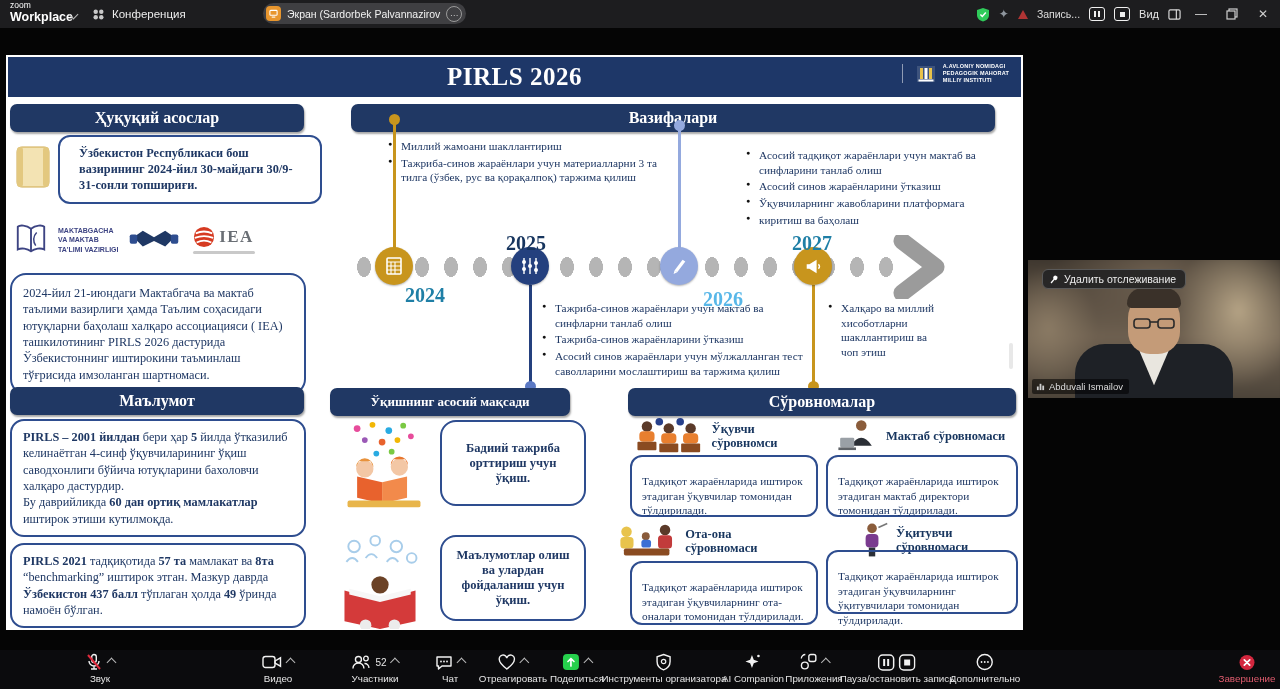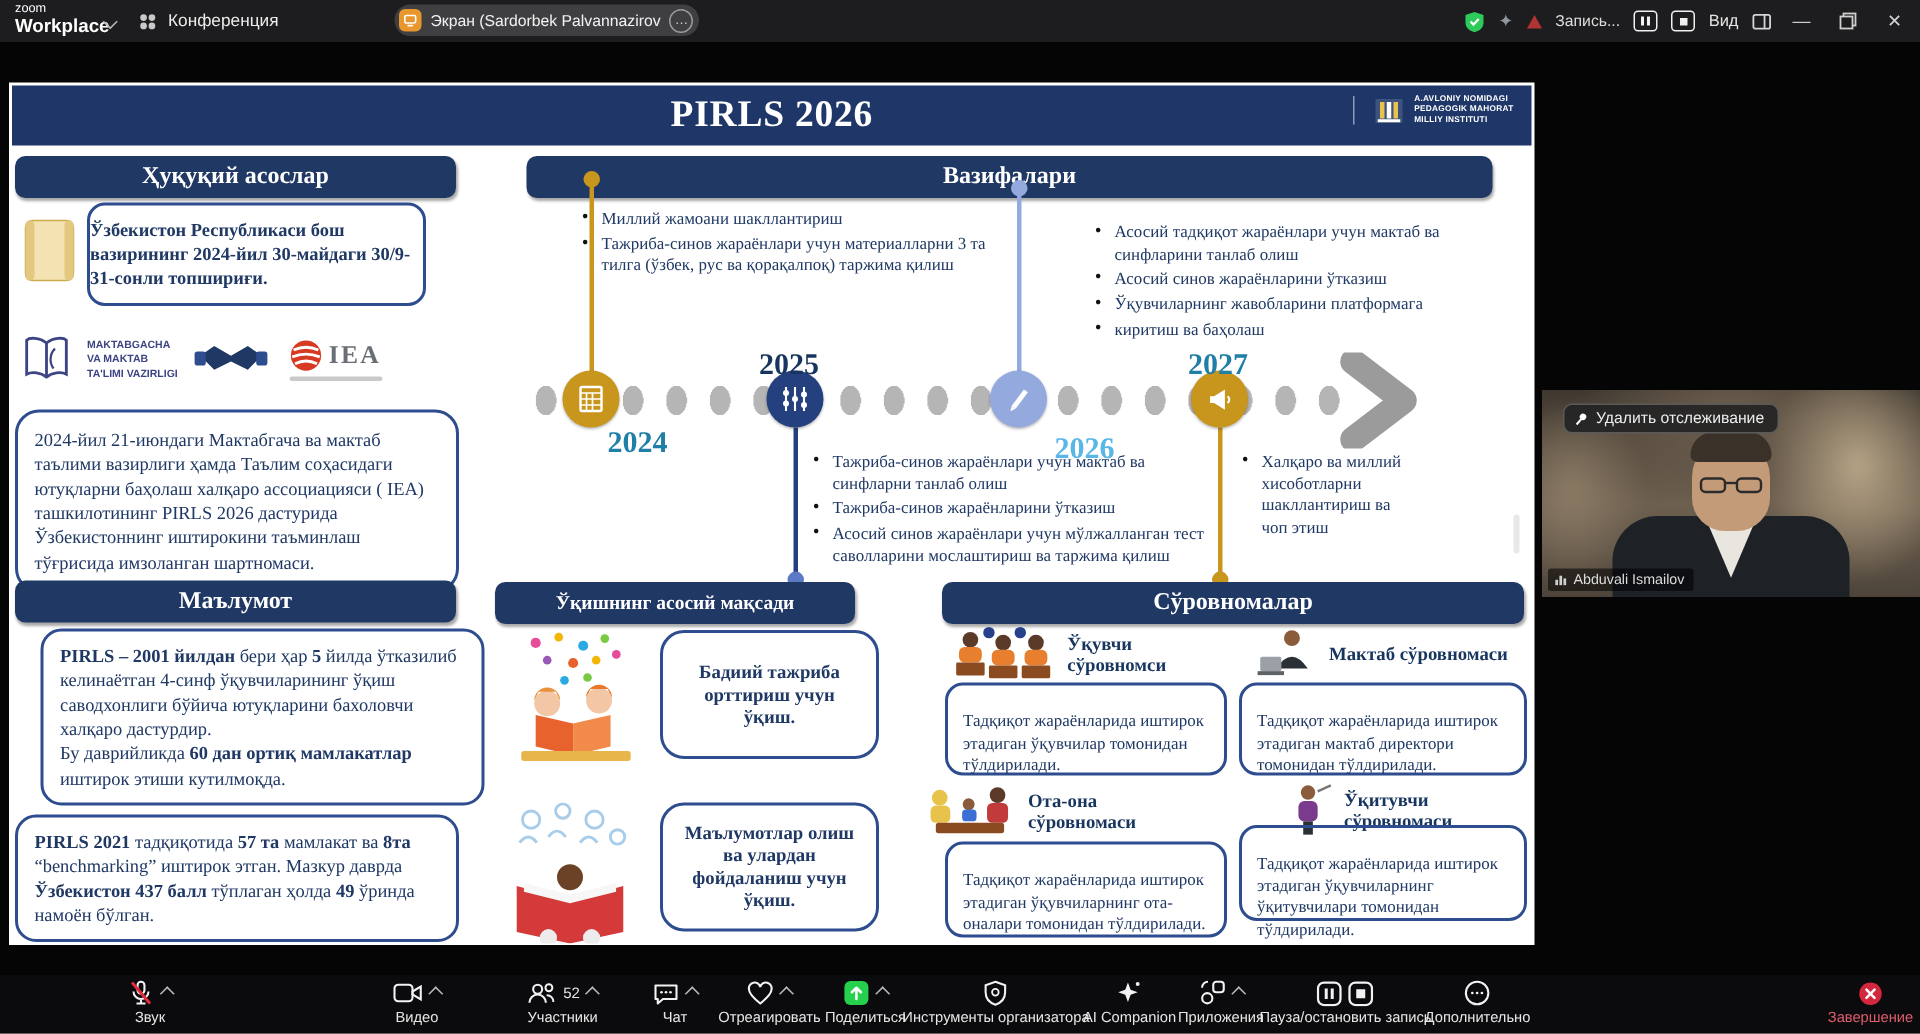--- a/index.html
+++ b/index.html
@@ -165,21 +165,21 @@
     </div>
   </div>
 
   <div class="abs hdr" style="left:4px;top:49px;width:294px;height:28px;font-size:16px;">Ҳуқуқий асослар</div>
 
   <svg class="abs" style="left:10px;top:88px;" width="34" height="48" viewBox="0 0 34 48">
     <path d="M6 4 H28 Q33 4 33 9 V39 Q33 44 28 44 H6 Q1 44 1 39 V9 Q1 4 6 4 Z" fill="#f3e3b3" stroke="#cfa94d"></path>
     <rect x="1" y="4" width="6" height="40" rx="3" fill="#e3c87f"></rect>
       <rect x="27" y="4" width="6" height="40" rx="3" fill="#e3c87f"></rect>
   </svg>
-  <div class="abs box b" style="left:52px;top:80px;width:222px;padding:8px 0;font-size:12.3px;line-height:1.32;">Ўзбекистон Республикаси бош вазирининг 2024-йил 30-майдаги 30/9-31-сонли топшириғи.</div>
+  <div class="abs box b" style="left:52px;top:80px;width:222px;padding:8px 19px;font-size:12.3px;line-height:1.32;">Ўзбекистон Республикаси бош вазирининг 2024-йил 30-майдаги 30/9-31-сонли топшириғи.</div>
 
   <div class="abs" style="left:8px;top:158px;width:290px;height:54px;display:flex;align-items:center;gap:10px;">
     <svg width="34" height="36" viewBox="0 0 36 36">
       <path d="M18 6 C13 2 6 2 4 4 V28 C8 26 14 27 18 30 C22 27 28 26 32 28 V4 C30 2 23 2 18 6 Z" fill="none" stroke="#3d4483" stroke-width="2"></path>
       <path d="M18 6 V30" stroke="#3d4483" stroke-width="2"></path>
       <path d="M24 10 C20 14 20 20 23 24" stroke="#3d4483" stroke-width="1.6" fill="none"></path>
     </svg>
     <div style="font-family:'Liberation Sans',sans-serif;font-size:7px;font-weight:bold;color:#3d4483;line-height:1.35;">
       <div>MAKTABGACHA</div>
         <div>VA MAKTAB</div>
@@ -199,36 +199,36 @@
         <span style="font-family:Liberation Serif, serif;font-size:17px;font-weight:bold;color:#6a6f75;letter-spacing:1.5px;">IEA</span>
       </div>
       <div style="width:62px;height:3px;background:#c9c9c9;border-radius:2px;margin-top:3px;"></div>
     </div>
   </div>
 
   <div class="abs box" style="left:4px;top:218px;width:270px;padding:10px 11px;font-size:12.3px;line-height:1.33;border-radius:16px;">2024-йил 21-июндаги Мактабгача ва мактаб таълими вазирлиги ҳамда Таълим соҳасидаги ютуқларни баҳолаш халқаро ассоциацияси ( IEA) ташкилотининг PIRLS 2026 дастурида Ўзбекистоннинг иштирокини таъминлаш тўғрисида имзоланган шартномаси.</div>
 
   <div class="abs hdr" style="left:4px;top:332px;width:294px;height:28px;font-size:16px;">Маълумот</div>
 
-  <div class="abs box" style="left:4px;top:364px;width:270px;padding:8px 11px;font-size:12.3px;line-height:1.33;border-radius:14px;margin-left:17px;">
+  <div class="abs box" style="left:4px;top:364px;width:270px;padding:8px 11px;font-size:12.3px;line-height:1.33;border-radius:14px;">
     <span class="b">PIRLS – 2001 йилдан</span><span> бери ҳар </span><span class="b">5</span><span> йилда ўтказилиб келинаётган 4-синф ўқувчиларининг ўқиш саводхонлиги бўйича ютуқларини бахоловчи халқаро дастурдир.</span><br>
     <span>Бу даврийликда </span><span class="b">60 дан ортиқ мамлакатлар</span><span> иштирок этиши кутилмоқда.</span>
   </div>
 
   <div class="abs box" style="left:4px;top:488px;width:270px;padding:8px 11px;font-size:12.3px;line-height:1.33;border-radius:14px;">
     <span class="b">PIRLS 2021</span><span> тадқиқотида </span><span class="b">57 та</span><span> мамлакат ва </span><span class="b">8та</span><span> “benchmarking” иштирок этган. Мазкур даврда </span><span class="b">Ўзбекистон 437 балл</span><span> тўплаган ҳолда </span><span class="b">49</span><span> ўринда намоён бўлган.</span>
   </div>
 
   <div class="abs hdr" style="left:345px;top:49px;width:644px;height:28px;font-size:16px;">Вазифалари</div>
 
   <ul class="blist abs" style="left:382px;top:84px;width:288px;">
     <li>Миллий жамоани шакллантириш</li>
     <li>Тажриба-синов жараёнлари учун материалларни 3 та тилга (ўзбек, рус ва қорақалпоқ) таржима қилиш</li>
   </ul>
-  <ul class="blist abs" style="left:724px;top:93px;width:290px;">
+  <ul class="blist abs" style="left:740px;top:93px;width:290px;">
     <li>Асосий тадқиқот жараёнлари учун мактаб ва синфларини танлаб олиш</li>
     <li>Асосий синов жараёнларини ўтказиш</li>
     <li>Ўқувчиларнинг жавобларини платформага</li>
     <li>киритиш ва баҳолаш</li>
   </ul>
 
   <div class="tl-line l-gold" style="left:387px;top:66px;height:127px;"></div>
   <div class="tl-dot" style="left:383px;top:59px;background:#c8951d;"></div>
   <div class="tl-line l-navy" style="left:523px;top:230px;height:100px;"></div>
   <div class="tl-dot" style="left:519px;top:326px;background:#5b79c4;"></div>

